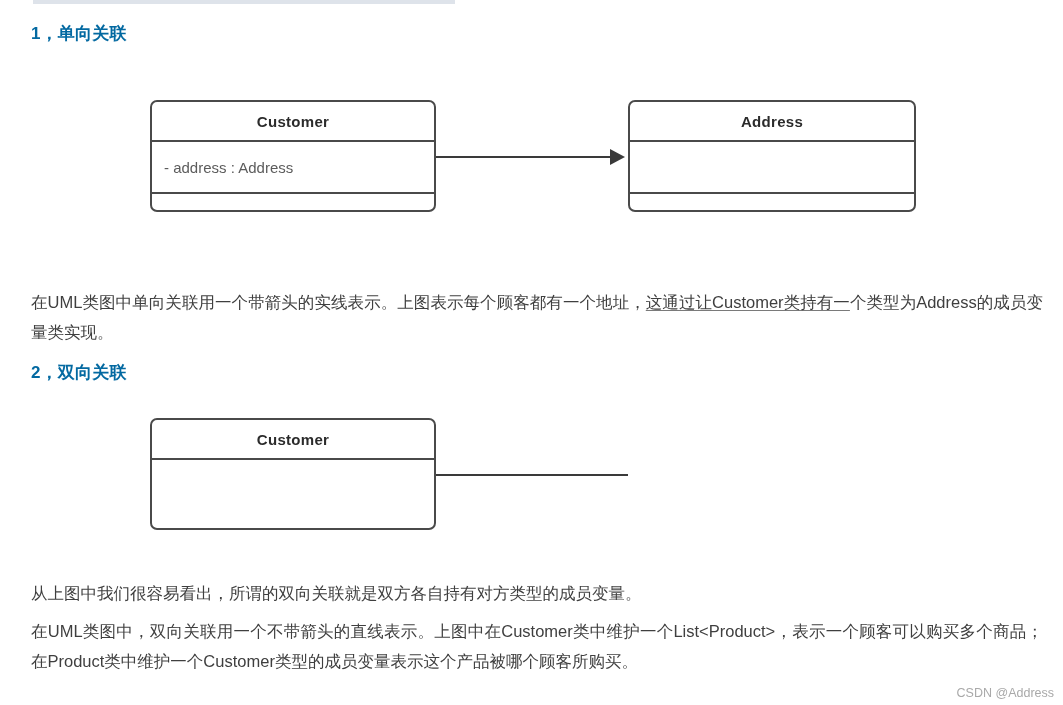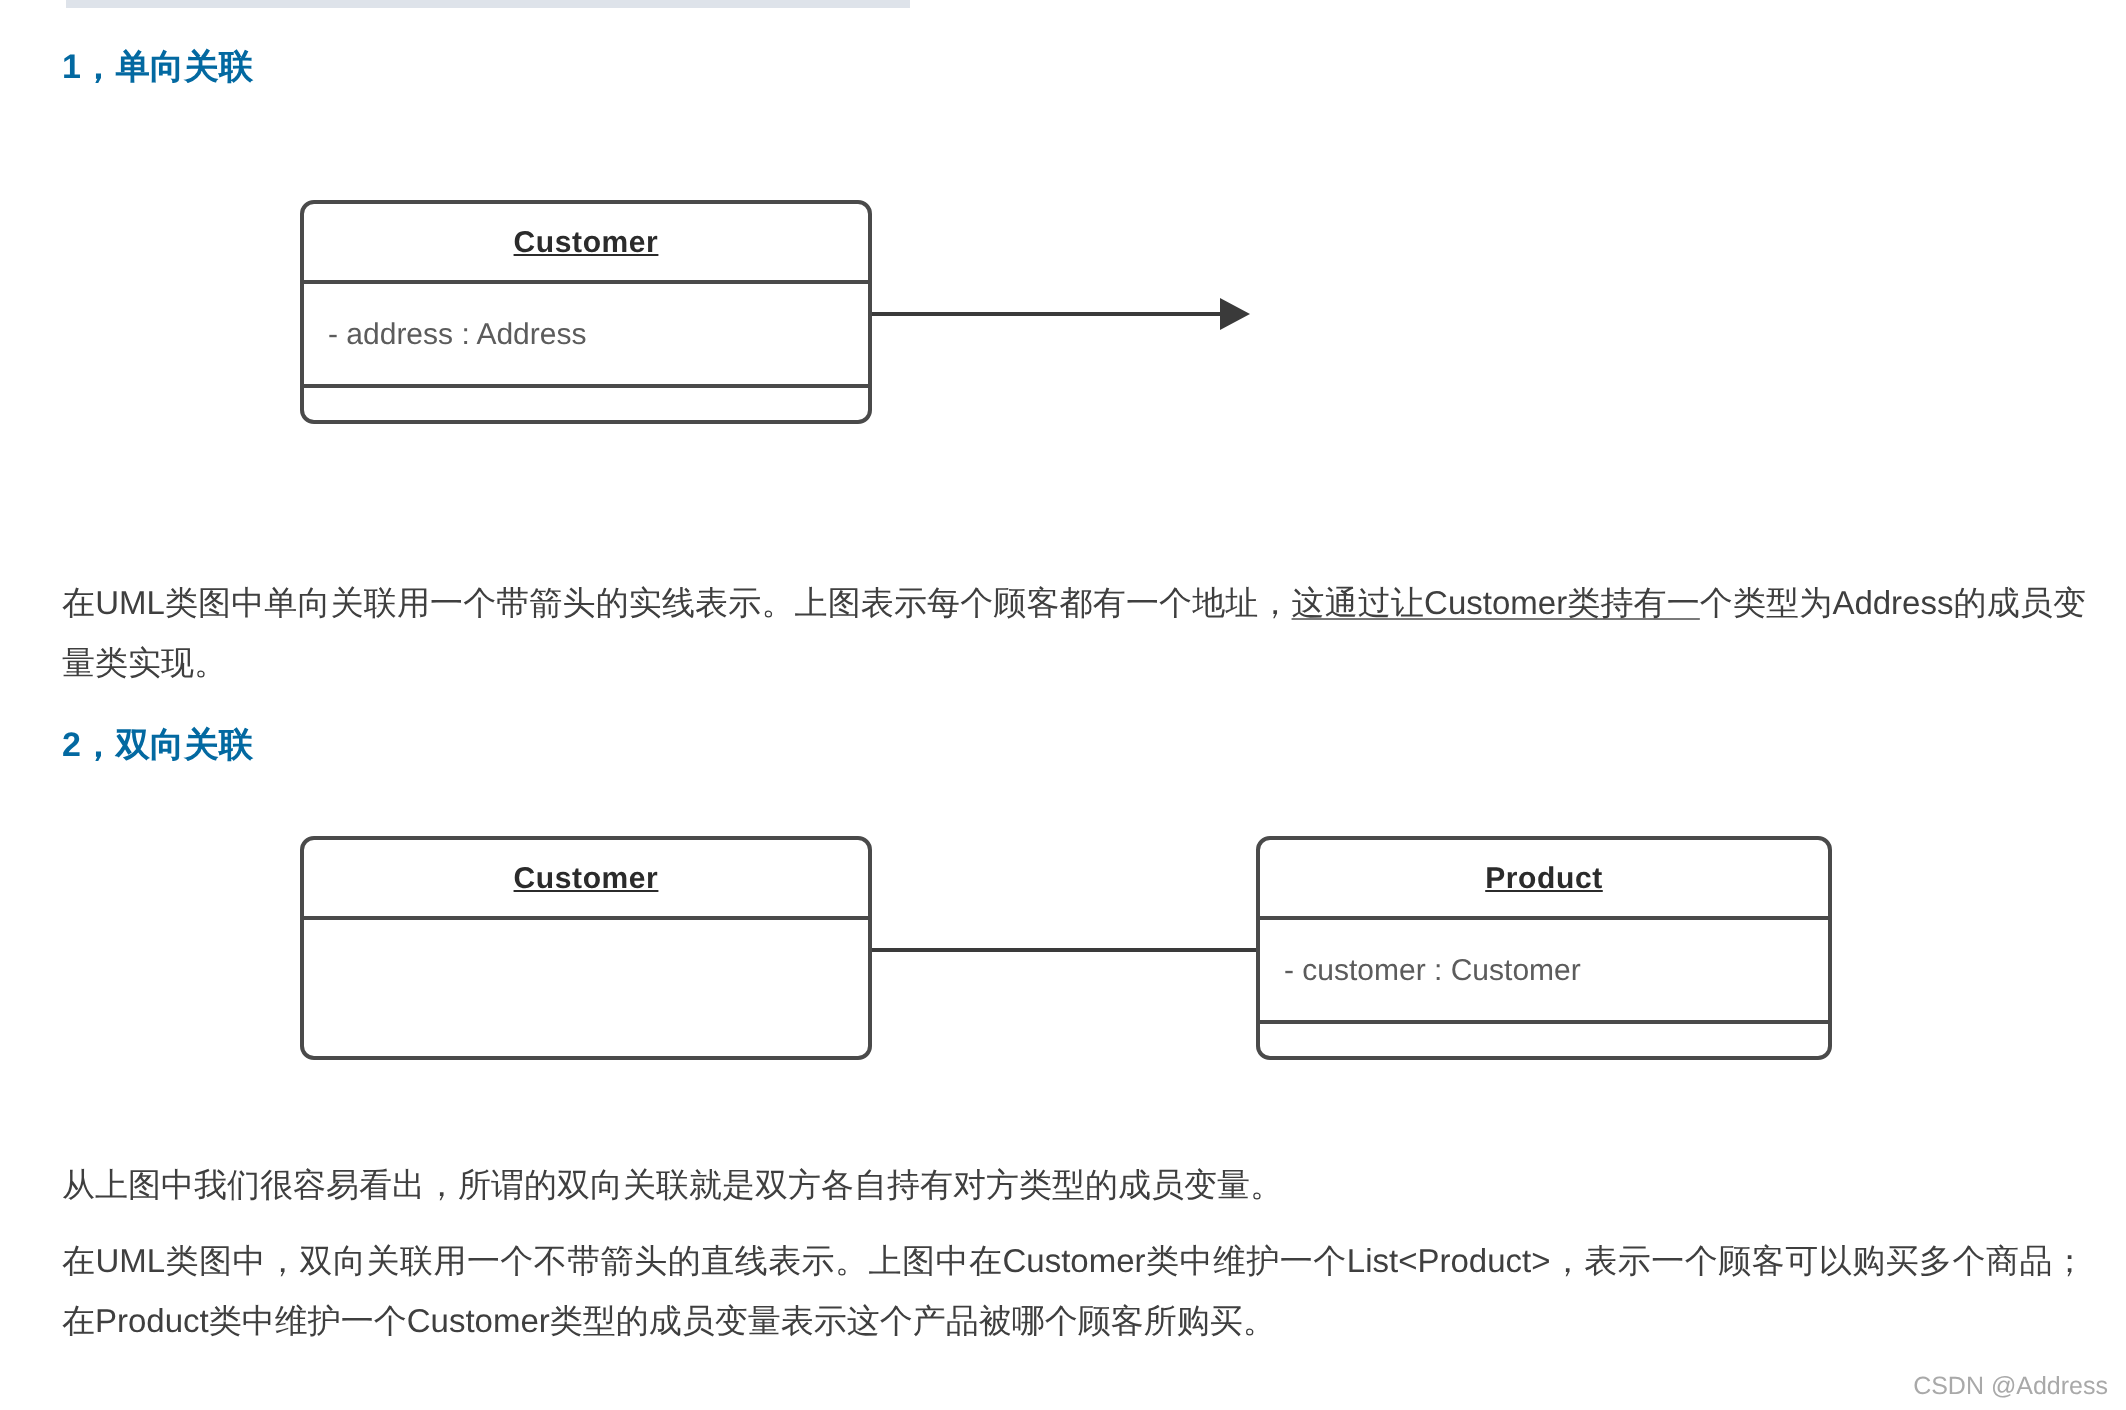--- a/index.html
+++ b/index.html
@@ -93,21 +93,20 @@
     border-bottom: 2px solid #4a4a4a;
   }
   .uml-op-row {
     height: 31px;
   }
   .uml-name {
     font-size: 15px;
     font-weight: bold;
     color: #2b2b2b;
     letter-spacing: 0.3px;
-    text-decoration: underline;
   }
   .uml-attr {
     font-size: 15px;
     color: #5c5c5c;
     white-space: pre;
   }
 
   
   .connector {
     position: absolute;
@@ -150,20 +149,31 @@
       <span class="uml-attr">- address : Address</span>
     </div>
     <div class="uml-row uml-op-row">
       <span class="uml-attr"></span>
     </div>
   </div>
 
   <div class="connector" style="left:436px; top:60px; width:176px;"></div>
   <div class="arrow-head" style="left:610px; top:53px;"></div>
 
+  <div class="uml-class" style="left:628px; top:4px; width:288px; height:112px;">
+    <div class="uml-row uml-name-row">
+      <span class="uml-name">Address</span>
+    </div>
+    <div class="uml-row uml-attr-row">
+      <span class="uml-attr"></span>
+    </div>
+    <div class="uml-row uml-op-row">
+      <span class="uml-attr"></span>
+    </div>
+  </div>
 
 </div>
 
 <div class="para" id="para-1">
   <span>在UML类图中单向关联用一个带箭头的实线表示。上图表示每个顾客都有一个地址，</span><span class="underline-text">这通过让Customer类持有一</span><span>个类型为Address的成员变量类实现。</span>
 </div>
 
 <div class="section-heading" id="heading-2">2，双向关联</div>
 
 <div class="diagram" id="diagram-2">
@@ -172,31 +182,20 @@
     <div class="uml-row uml-name-row">
       <span class="uml-name">Customer</span>
     </div>
     <div class="uml-row uml-op-row">
       <span class="uml-attr"></span>
     </div>
   </div>
 
   <div class="connector" style="left:436px; top:60px; width:192px;"></div>
 
-  <div class="uml-class" style="left:628px; top:4px; width:288px; height:112px;">
-    <div class="uml-row uml-name-row">
-      <span class="uml-name">Product</span>
-    </div>
-    <div class="uml-row uml-attr-row">
-      <span class="uml-attr">- customer : Customer</span>
-    </div>
-    <div class="uml-row uml-op-row">
-      <span class="uml-attr"></span>
-    </div>
-  </div>
 
 </div>
 
 <div class="para" id="para-2">从上图中我们很容易看出，所谓的双向关联就是双方各自持有对方类型的成员变量。</div>
 
 <div class="para" id="para-3">在UML类图中，双向关联用一个不带箭头的直线表示。上图中在Customer类中维护一个List&lt;Product&gt;，表示一个顾客可以购买多个商品；在Product类中维护一个Customer类型的成员变量表示这个产品被哪个顾客所购买。</div>
 
 <div class="watermark">CSDN @Address</div>
 
 </body></html>

